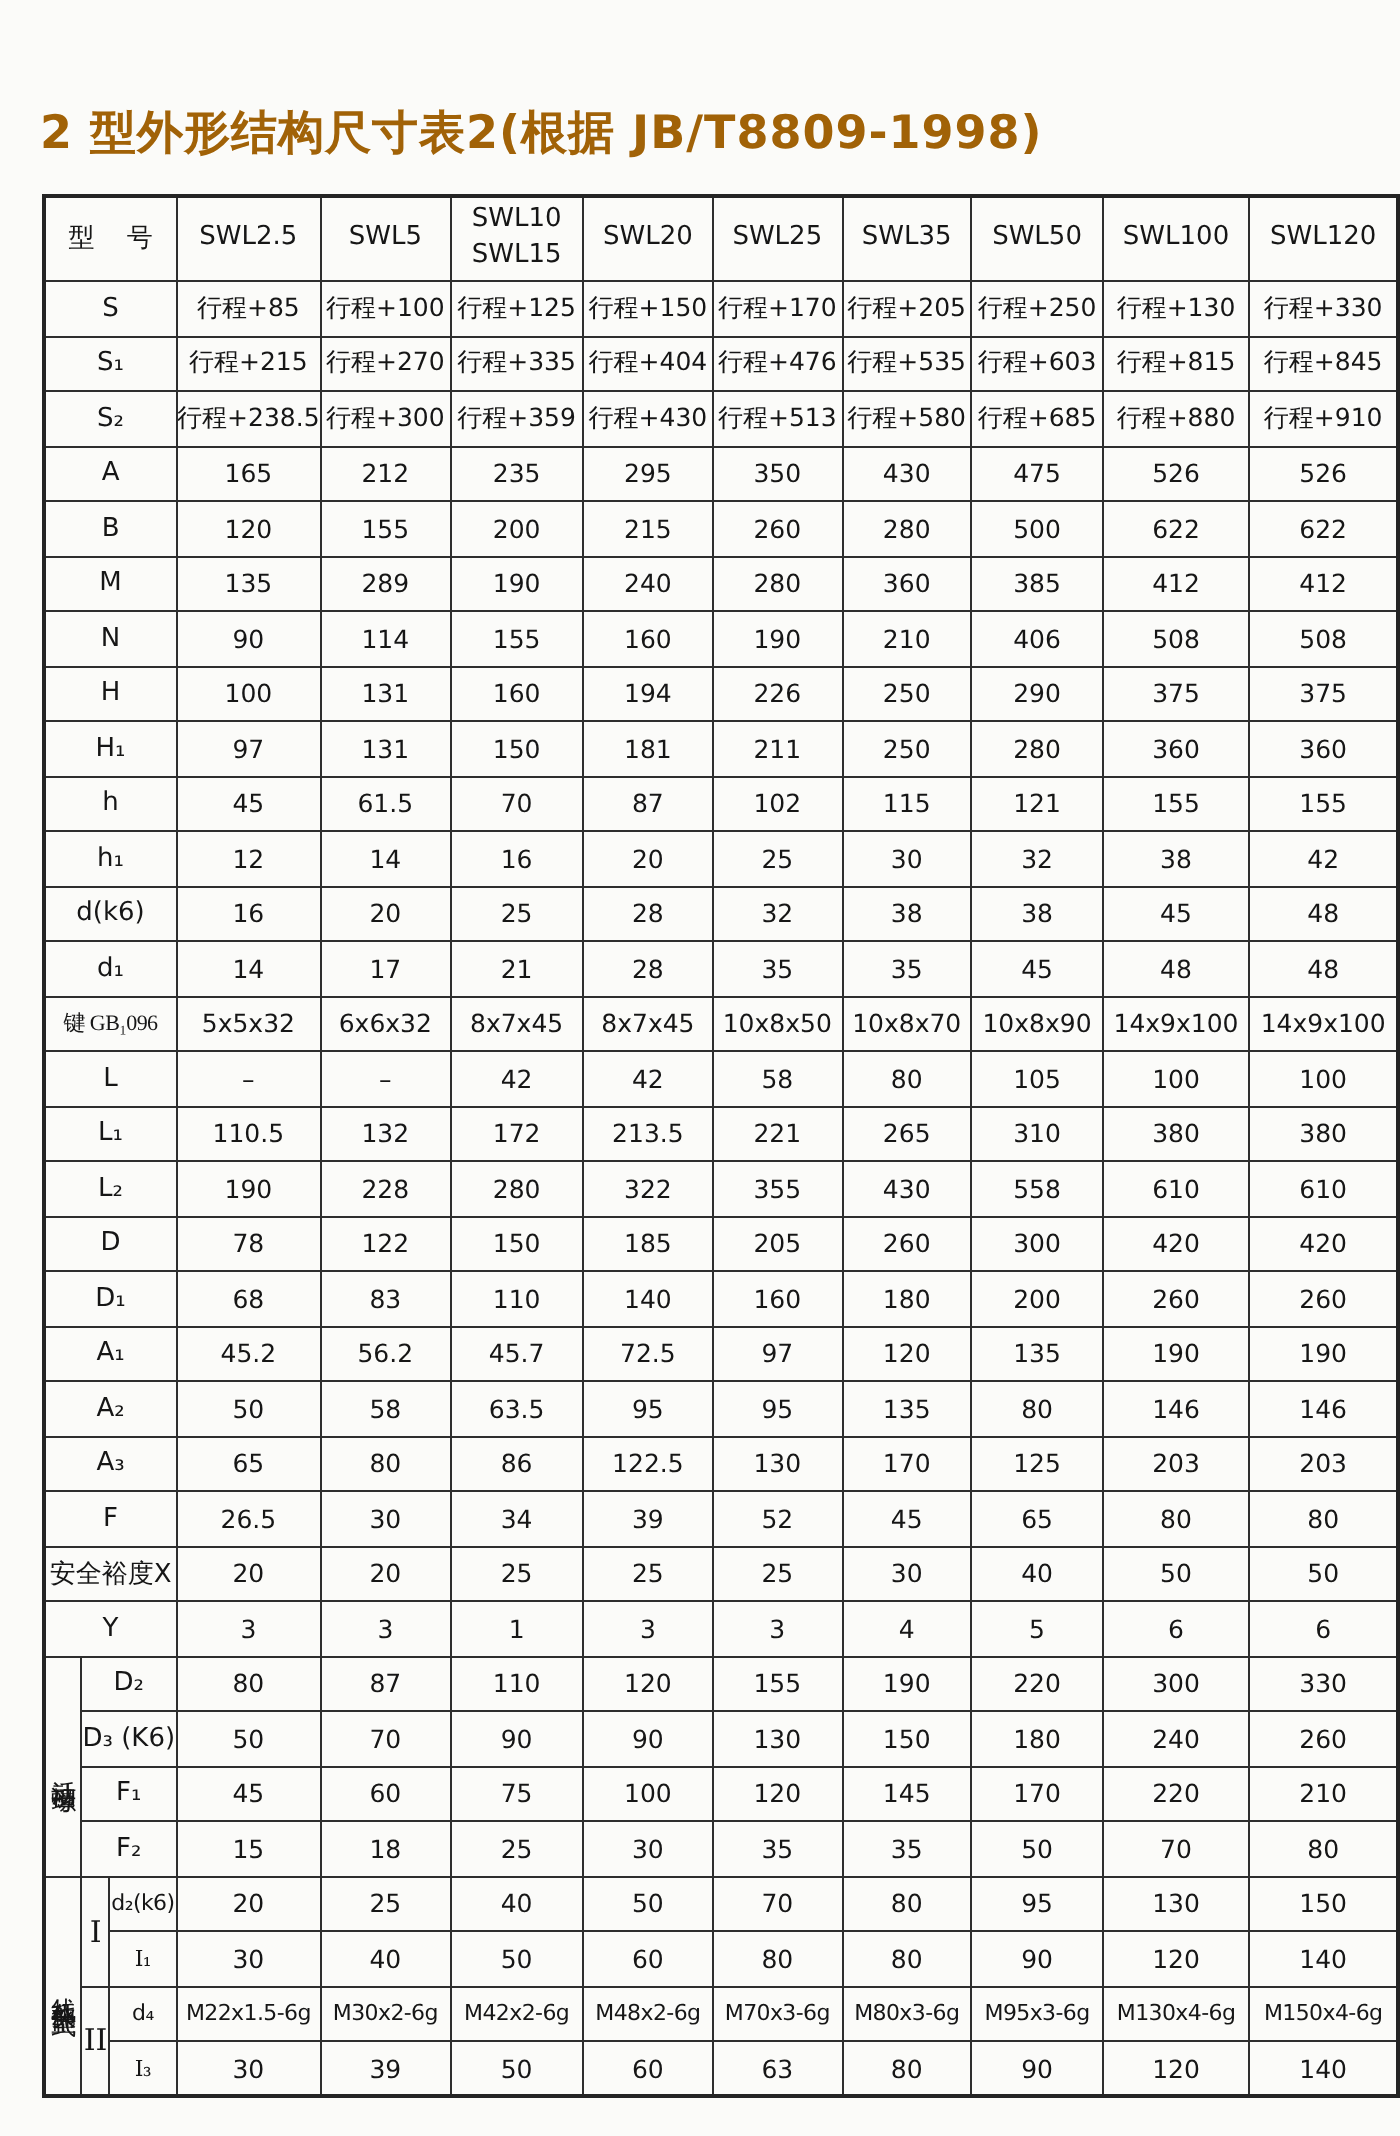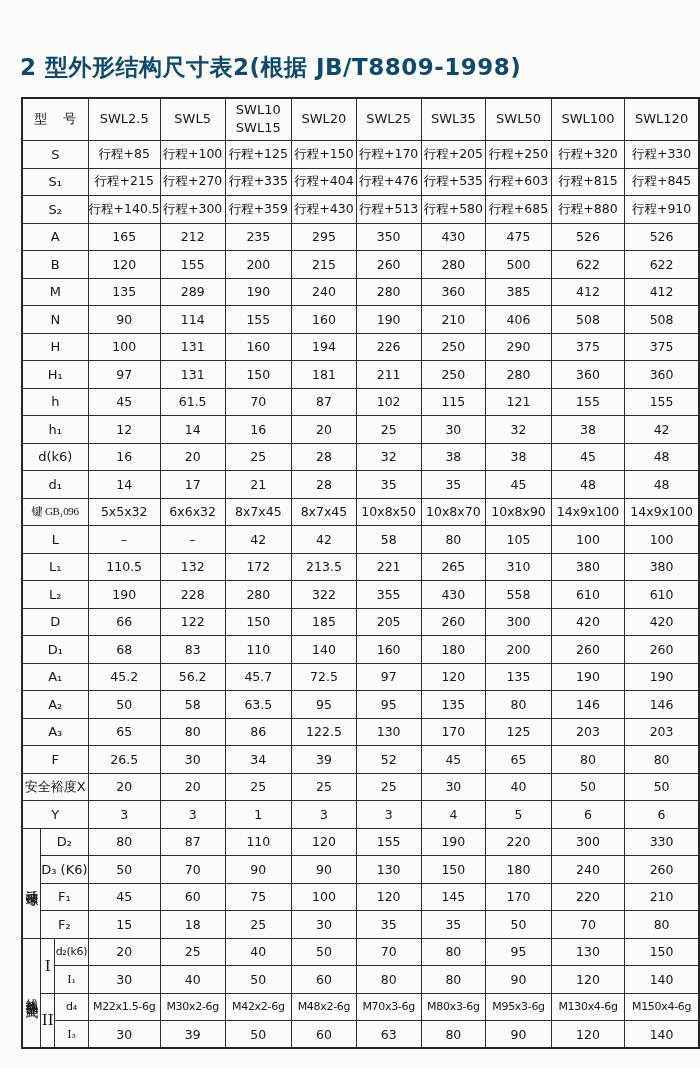--- a/index.html
+++ b/index.html
@@ -10,21 +10,21 @@
     font-family: "DejaVu Sans", "Liberation Sans", sans-serif;
     color: #161616;
   }
   .page { position: relative; width: 700px; height: 1068px; }
   .title {
     margin: 54px 0 0 20px;
     font-size: 23px;
     font-weight: bold;
     letter-spacing: 0.5px;
     line-height: 1.2;
-    color: #0c4a6e;
+    color: #a16207;
   }
   table.spec-table {
     border-collapse: collapse;
     table-layout: fixed;
     margin: 15px 0 0 21px;
     border: 2.2px solid #242424;
   }
   .spec-table th, .spec-table td {
     border: 1.6px solid #2e2e2e;
     text-align: center;
@@ -97,38 +97,38 @@
       <tbody>
         <tr>
           <th class="rowlabel" colspan="3">S</th>
           <td>行程+85</td>
           <td>行程+100</td>
           <td>行程+125</td>
           <td>行程+150</td>
           <td>行程+170</td>
           <td>行程+205</td>
           <td>行程+250</td>
-          <td>行程+320</td>
+          <td>行程+130</td>
           <td>行程+330</td>
         </tr>
         <tr>
           <th class="rowlabel" colspan="3">S₁</th>
           <td>行程+215</td>
           <td>行程+270</td>
           <td>行程+335</td>
           <td>行程+404</td>
           <td>行程+476</td>
           <td>行程+535</td>
           <td>行程+603</td>
           <td>行程+815</td>
           <td>行程+845</td>
         </tr>
         <tr>
           <th class="rowlabel" colspan="3">S₂</th>
-          <td>行程+140.5</td>
+          <td>行程+238.5</td>
           <td>行程+300</td>
           <td>行程+359</td>
           <td>行程+430</td>
           <td>行程+513</td>
           <td>行程+580</td>
           <td>行程+685</td>
           <td>行程+880</td>
           <td>行程+910</td>
         </tr>
         <tr>
@@ -294,21 +294,21 @@
           <td>280</td>
           <td>322</td>
           <td>355</td>
           <td>430</td>
           <td>558</td>
           <td>610</td>
           <td>610</td>
         </tr>
         <tr>
           <th class="rowlabel" colspan="3">D</th>
-          <td>66</td>
+          <td>78</td>
           <td>122</td>
           <td>150</td>
           <td>185</td>
           <td>205</td>
           <td>260</td>
           <td>300</td>
           <td>420</td>
           <td>420</td>
         </tr>
         <tr>

